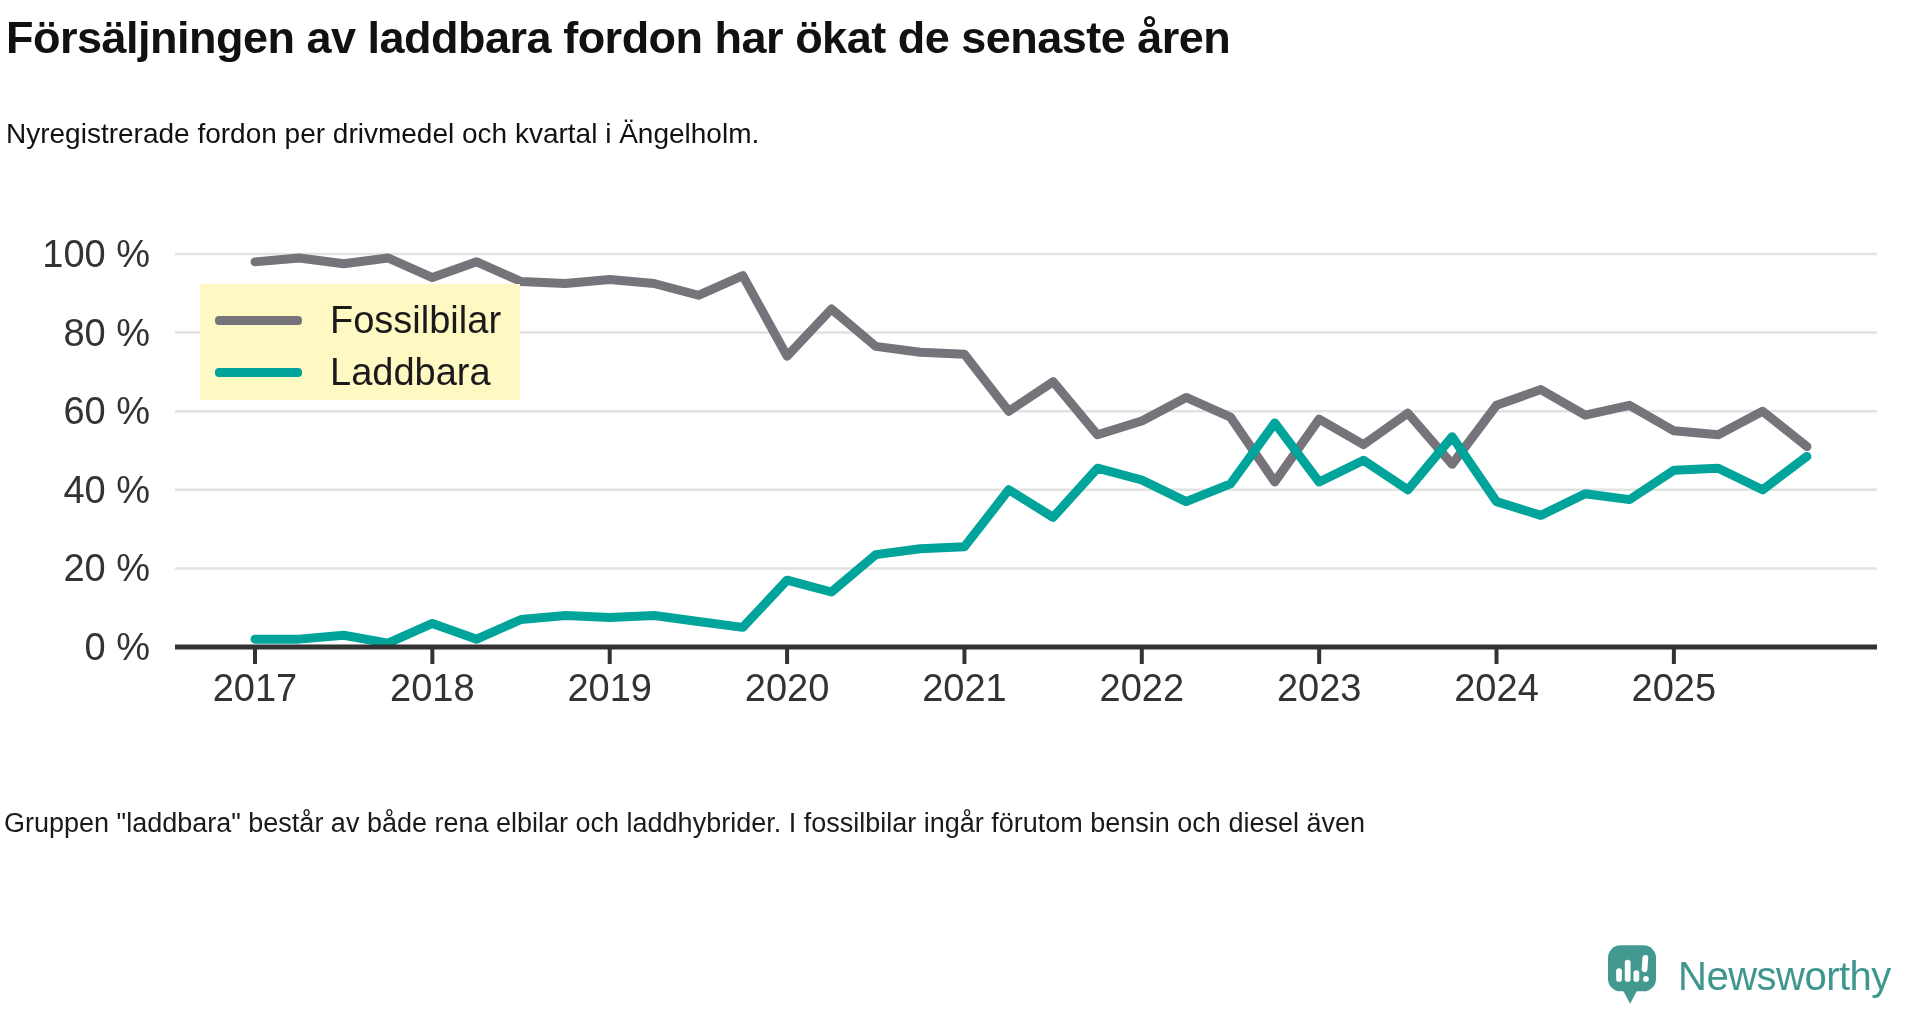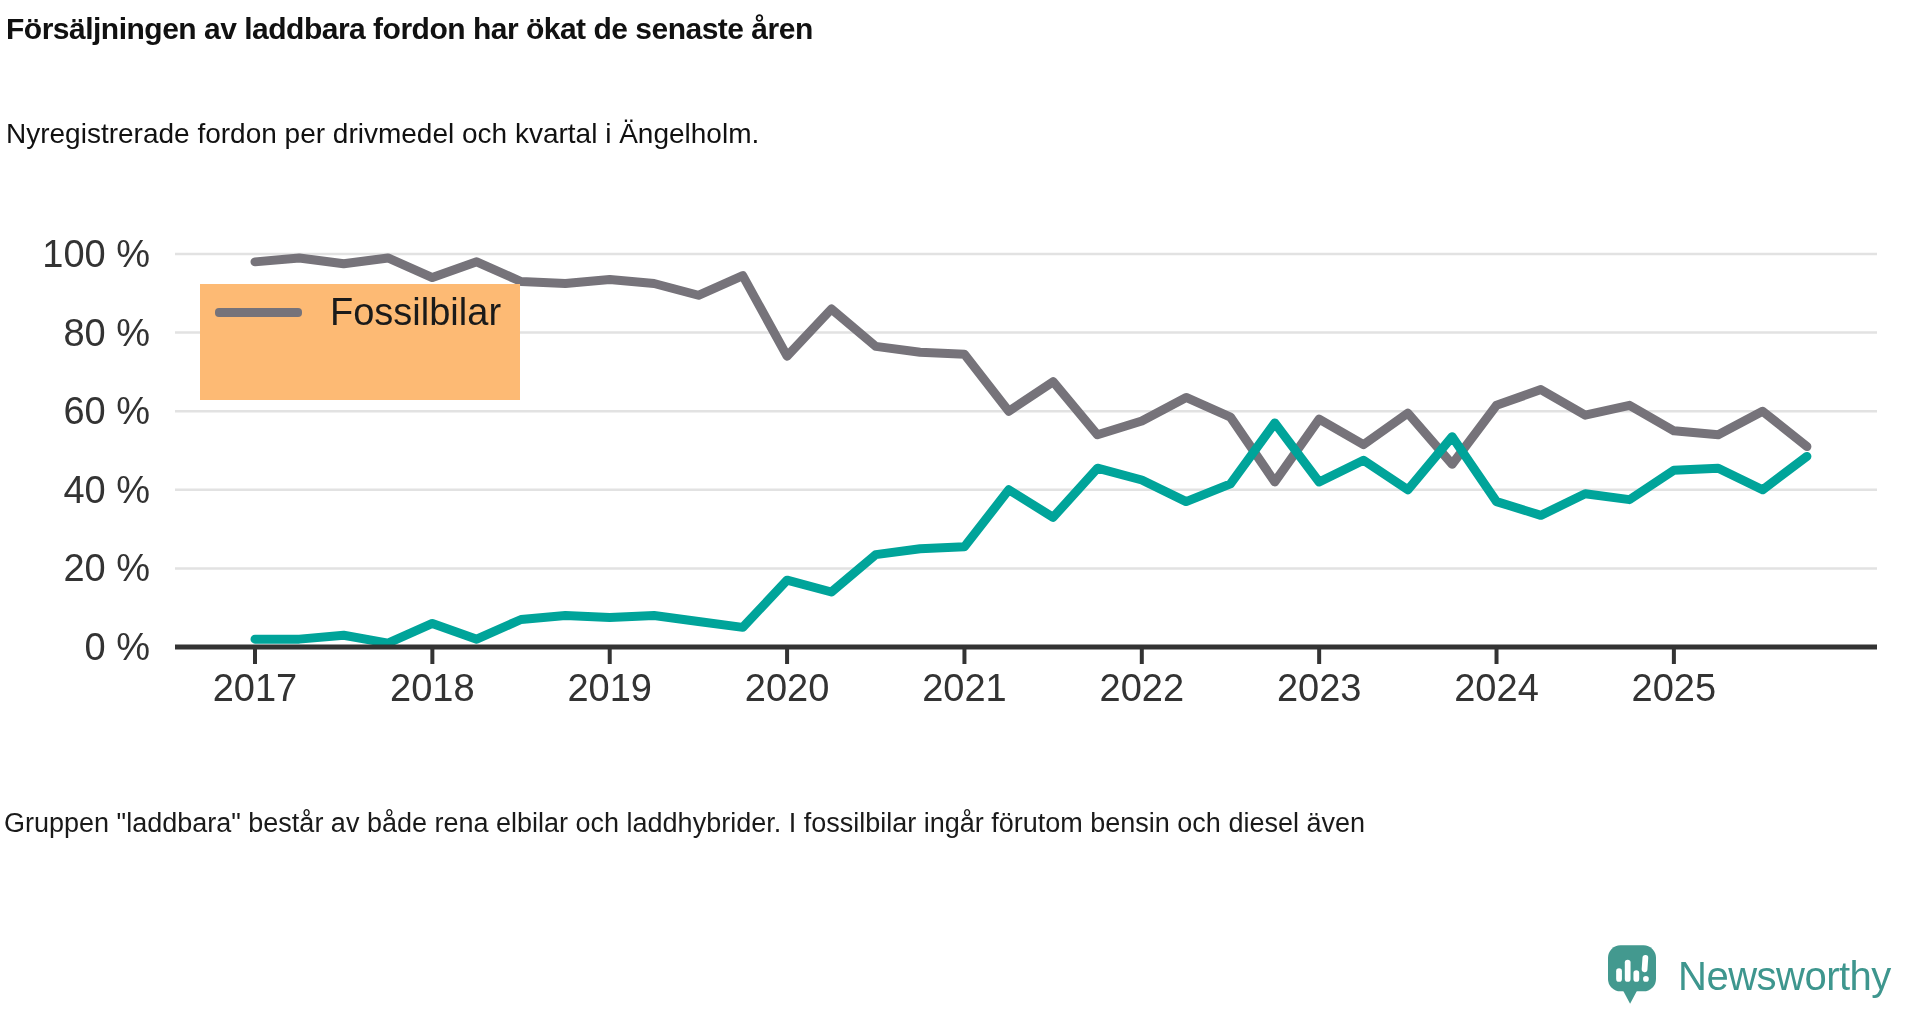--- a/index.html
+++ b/index.html
@@ -2,34 +2,34 @@
 <html><head>
 <meta charset="utf-8">
 <style>
   html,body{margin:0;padding:0;background:#ffffff;}
   body{
     width:1920px;height:1010px;position:relative;overflow:hidden;
     font-family:"Liberation Sans", sans-serif;color:#1a1a1a;
   }
   .title{
     position:absolute;left:6px;top:12px;width:1880px;
-    font-size:30px;font-weight:bold;letter-spacing:-0.5px;color:#111;
+    font-size:45px;font-weight:bold;letter-spacing:-0.5px;color:#111;
   }
   .subtitle{
     position:absolute;left:6px;top:118px;width:1880px;
     font-size:28px;font-weight:normal;color:#111;
   }
   #chart{position:absolute;left:0;top:0;}
   .gridline{stroke:#e2e2e2;stroke-width:2.5;}
   .axisline{stroke:#333333;stroke-width:5;}
   .tick{stroke:#333333;stroke-width:4;}
   .axis-text{font-family:"Liberation Sans",sans-serif;font-size:38px;fill:#333333;}
   .legend{
     position:absolute;left:200px;top:284px;width:320px;height:116px;
-    background:#fdba74;display:flex;flex-direction:column;justify-content:flex-start;
+    background:#fef9c3;display:flex;flex-direction:column;justify-content:flex-end;
     padding:2px 0;box-sizing:border-box;
   }
   .legend-row{display:flex;align-items:center;height:52px;}
   .legend-swatch{display:inline-block;width:87px;height:9px;border-radius:4px;margin-left:15px;flex:none;}
   .legend-label{margin-left:28px;font-size:38px;color:#1a1a1a;white-space:nowrap;}
   .footer{
     position:absolute;left:4px;top:804px;width:1600px;
     font-size:27px;line-height:38px;color:#1a1a1a;
   }
   .logo{
@@ -87,20 +87,24 @@
       <text x="1496.52" y="701" text-anchor="middle" class="axis-text">2024</text>
       <text x="1673.88" y="701" text-anchor="middle" class="axis-text">2025</text>
     </g>
 </svg>
 
 <div class="legend">
   <div class="legend-row">
     <span class="legend-swatch" id="swatch-fossil" style="background: rgb(118, 115, 122);"></span>
     <span class="legend-label">Fossilbilar</span>
   </div>
+  <div class="legend-row">
+    <span class="legend-swatch" id="swatch-laddbara" style="background: rgb(0, 164, 154);"></span>
+    <span class="legend-label">Laddbara</span>
+  </div>
 </div>
 
 <div class="footer">
   <div>Gruppen "laddbara" består av både rena elbilar och laddhybrider. I fossilbilar ingår förutom bensin och diesel även</div>
 </div>
 
 <div class="logo">
   <svg width="48" height="62" viewBox="0 0 50 64">
     <rect x="0" y="0" width="50" height="48" rx="13" fill="#43998F"></rect>
     <path d="M14 44 L23 61 L32 44 Z" fill="#43998F"></path>

